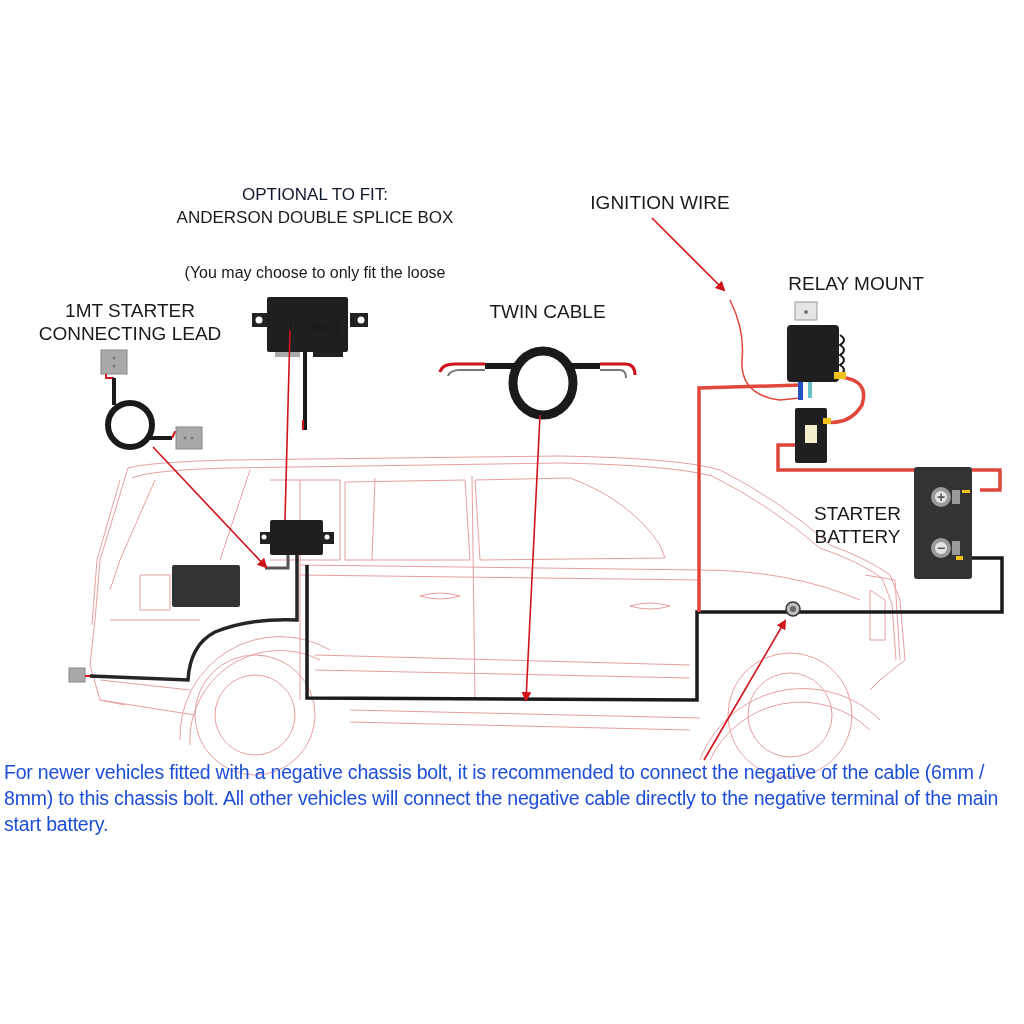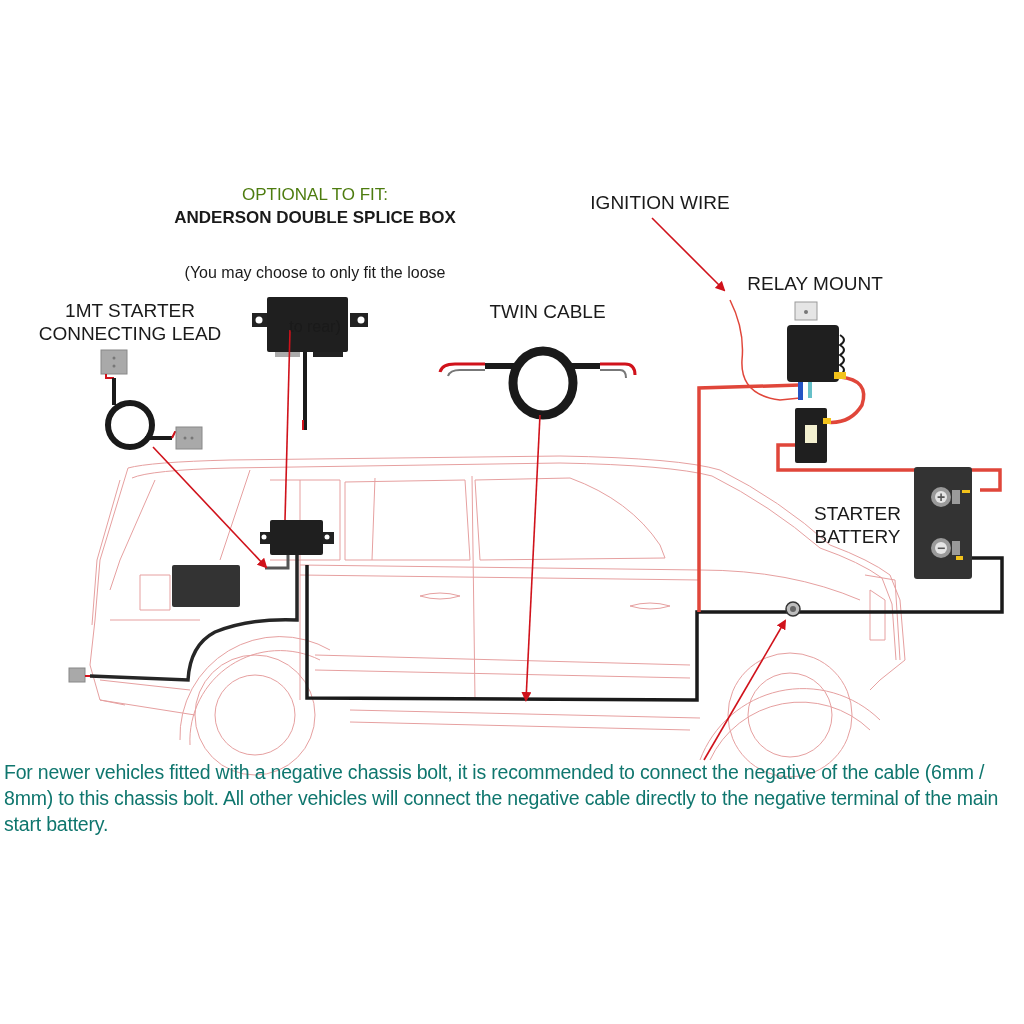--- a/index.html
+++ b/index.html
@@ -1,24 +1,24 @@
 <!DOCTYPE html>
 <html><head>
   <meta charset="utf-8">
   <style>
     html, body { margin: 0; padding: 0; background: #ffffff; }
     body { width: 1024px; height: 1024px; position: relative; overflow: hidden;
            font-family: "Liberation Sans", sans-serif; color: #1a1a1a; }
     #diagram { position: absolute; left: 0; top: 0; width: 1024px; height: 1024px; }
     .lbl { position: absolute; text-align: center; font-size: 19px; line-height: 23px; color: #1a1a1a; }
-    .lbl .red { color: #4d7c0f; font-size: 17px; display: block; }
-    .lbl .bold { font-weight: bold; font-size: 17px; display: block; }
+    .lbl .red { color: #0f172a; font-size: 17px; display: block; }
+    .lbl .bold { font-weight: normal; font-size: 17px; display: block; }
     .lbl .plain { font-size: 16px; display: block; line-height: 21px; margin-top: 33px; }
     #footnote { position: absolute; left: 4px; top: 759px; width: 1020px; font-size: 19.5px;
-                line-height: 26px; color: #0f766e; letter-spacing: -0.2px; }
+                line-height: 26px; color: #1d4ed8; letter-spacing: -0.2px; }
     .car { fill: none; stroke: #e6a0a0; stroke-width: 1; }
   </style>
 </head>
 <body>
 
 <svg id="diagram" viewBox="0 0 1024 1024" xmlns="http://www.w3.org/2000/svg">
   <defs>
     <marker id="arrow" markerWidth="10" markerHeight="10" refX="8" refY="5" orient="auto" markerUnits="userSpaceOnUse">
       <path d="M0,0 L10,5 L0,10 z" fill="#d0121b"></path>
     </marker>
@@ -177,20 +177,20 @@
   <span style="display:block">1MT STARTER</span>
   <span style="display:block">CONNECTING LEAD</span>
 </div>
 
 <div class="lbl" style="left:420px; top:300px; width:255px;">
   <span style="display:block">TWIN CABLE</span>
 </div>
 
 <div class="lbl" style="left:580px; top:191px; width:160px;">IGNITION WIRE</div>
 
-<div class="lbl" style="left:735px; top:272px; width:160px;">RELAY MOUNT</div>
+<div class="lbl" style="left:776px; top:272px; width:160px;">RELAY MOUNT</div>
 
 <div class="lbl" style="left:800px; top:502px; width:115px;">
   <span style="display:block">STARTER</span>
   <span style="display:block">BATTERY</span>
 </div>
 
 <div id="footnote">For newer vehicles fitted with a negative chassis bolt, it is recommended to connect the negative of the cable (6mm / 8mm) to this chassis bolt. All other vehicles will connect the negative cable directly to the negative terminal of the main start battery.</div>
 
 </body></html>

